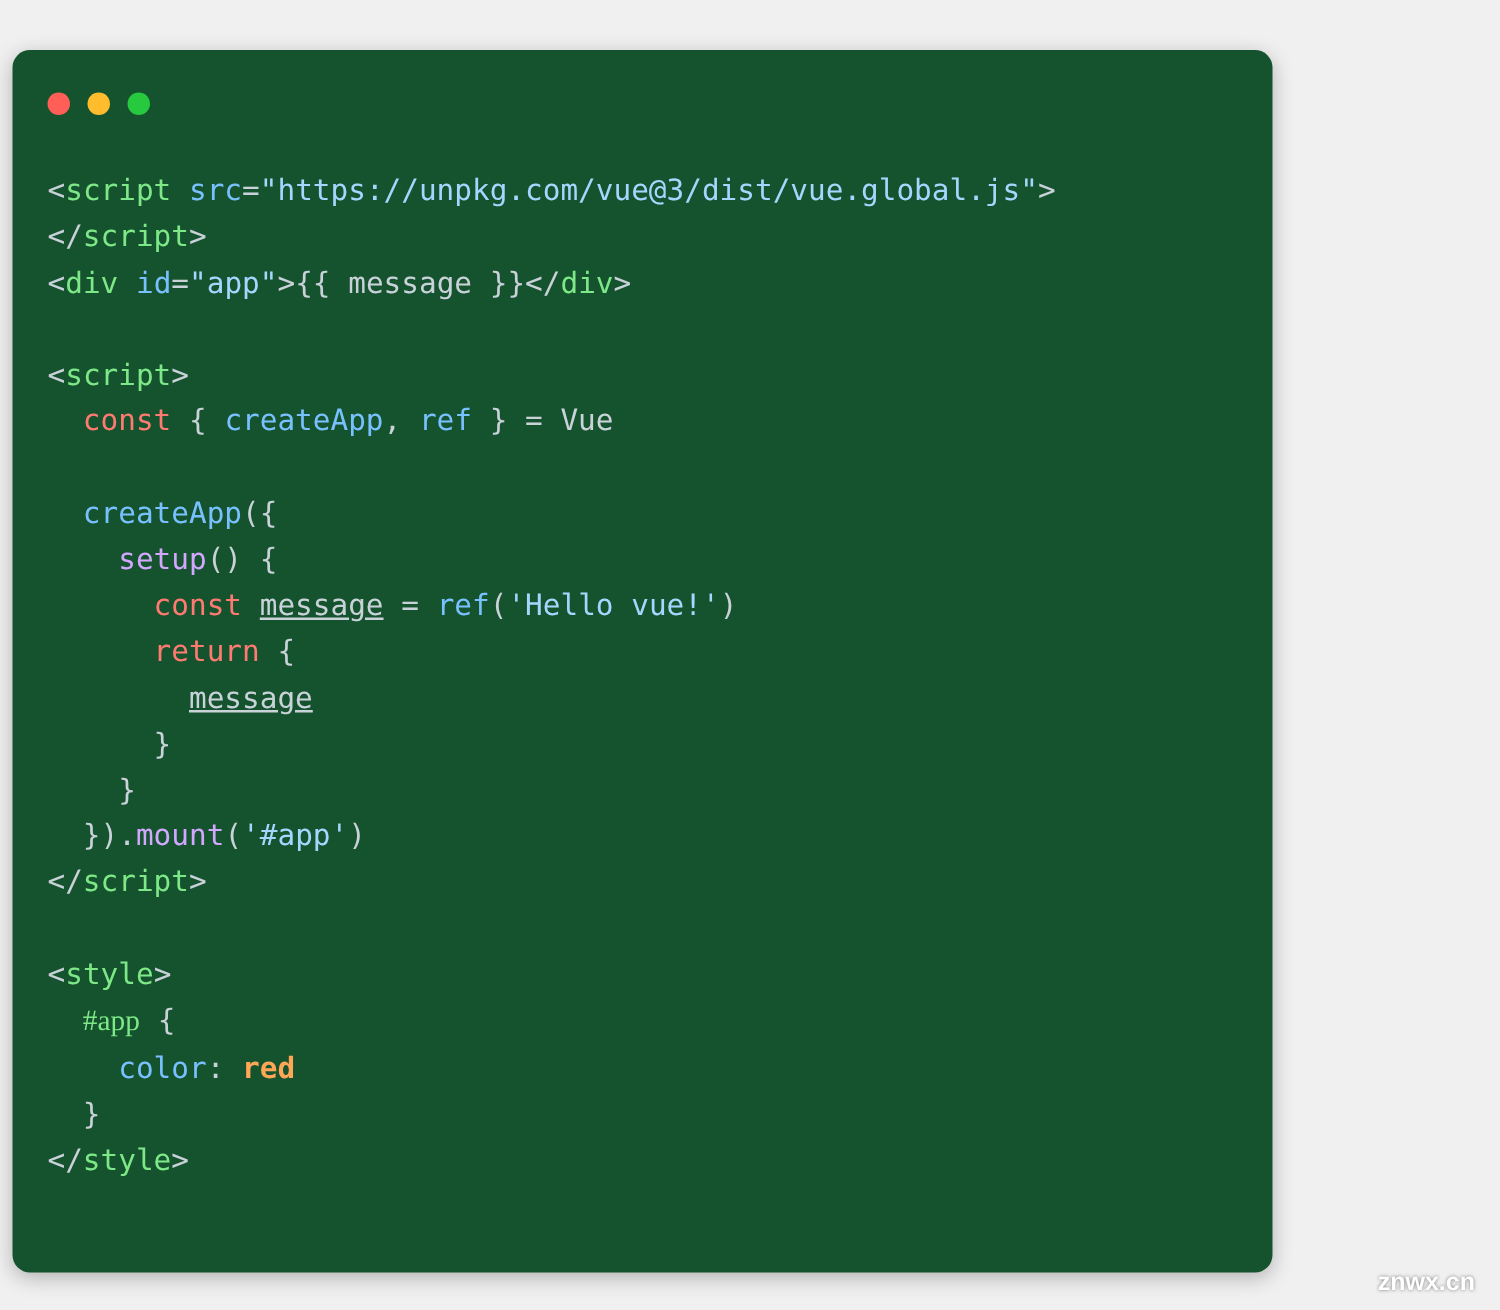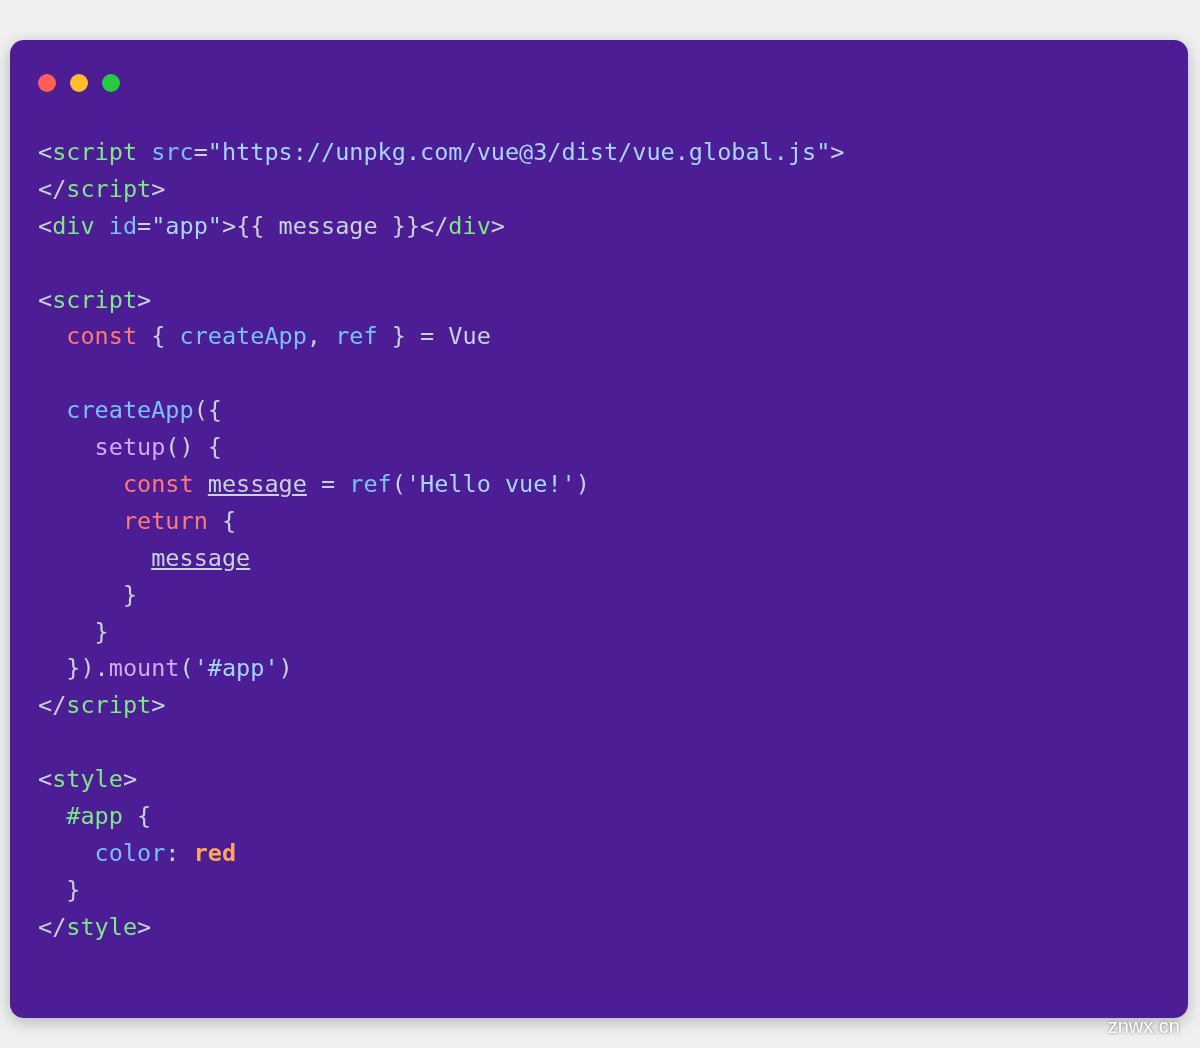--- a/index.html
+++ b/index.html
@@ -9,25 +9,25 @@
     }
     body {
       background: #f0f0f0;
       font-family: 'Menlo', 'Monaco', 'Consolas', monospace;
       padding: 10px;
       width: 1200px;
       height: 1048px;
       position: relative;
     }
     .code-window {
-      background: #4c1d95;
+      background: #14532d;
       border-radius: 14px;
       padding: 28px 28px 34px 28px;
       margin: 30px 0 0 0;
-      width: 1178px;
+      width: 1008px;
       height: 978px;
       box-shadow: 0 4px 16px rgba(0,0,0,0.25);
     }
     .window-controls {
       display: flex;
       gap: 14px;
       margin-bottom: 42px;
       margin-top: 6px;
     }
     .window-dot {
@@ -48,30 +48,30 @@
     .t-bracket { color: #c9d1d9; }
     .t-tag { color: #7ee787; }
     .t-attr { color: #79c0ff; }
     .t-op { color: #c9d1d9; }
     .t-str { color: #a5d6ff; }
     .t-text { color: #c9d1d9; margin-top: 32px; }
     .t-kw { color: #ff7b72; }
     .t-var { color: #c9d1d9; text-decoration: underline; }
     .t-fn { color: #79c0ff; }
     .t-fnname { color: #d2a8ff; }
-    .t-sel { color: #7ee787; }
+    .t-sel { color: #7ee787; font-family: Liberation Serif, serif; }
     .t-prop { color: #79c0ff; }
     .t-cssval { color: #ffa657; font-weight: bold; }
     .watermark {
       position: absolute;
       bottom: 10px;
       right: 20px;
       color: #fff;
       font-family: Arial, sans-serif;
-      font-weight: normal;
+      font-weight: bold;
       font-size: 20px;
       text-shadow: 0 0 3px rgba(0,0,0,0.5);
     }
   </style>
 </head>
 <body>
 
 <div class="code-window">
   <div class="window-controls">
     <div class="window-dot dot-red"></div>

